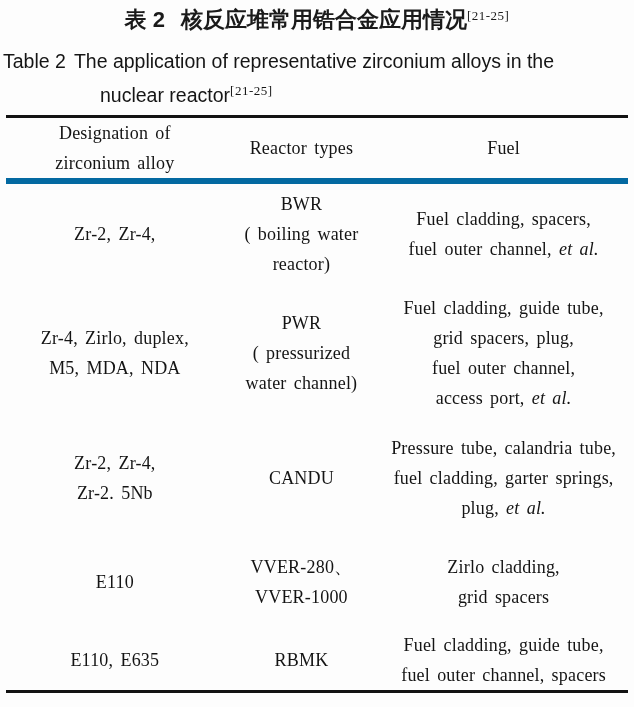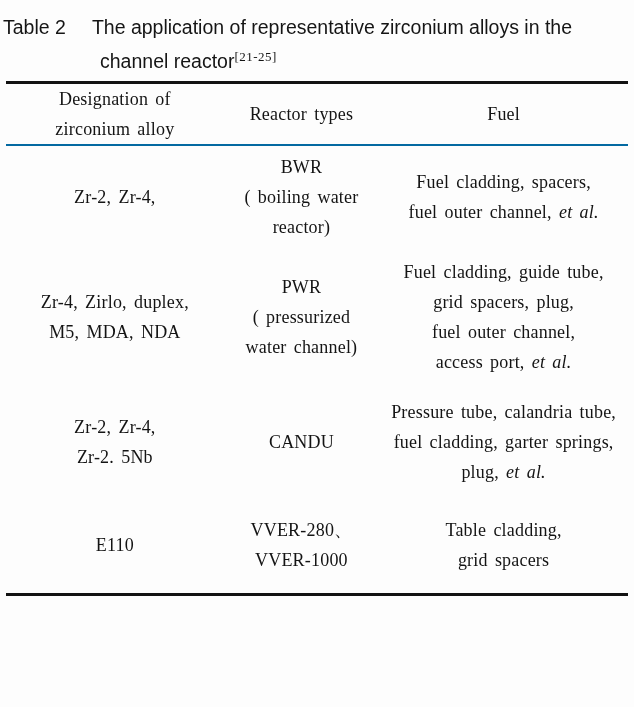--- a/index.html
+++ b/index.html
@@ -31,38 +31,38 @@
     letter-spacing: 0.5px;
   }
   .title-en {
     margin-top: 10px;
     margin-left: 3px;
     font-family: "Liberation Sans", sans-serif;
     font-size: 19.5px;
     line-height: 34px;
     color: #151515;
   }
-  .title-en .en-label { margin-right: 26px; }
+  .title-en .en-label { margin-right: 8px; }
   .title-en .line2 { margin-left: 97px; }
   
   table.data {
     width: 622px;
     margin: 3px 4px 0 6px;
     border-collapse: collapse;
     border-top: 3px solid #121212;
     border-bottom: 3px solid #121212;
     font-family: "Liberation Serif", serif;
     font-size: 18px;
     color: #141414;
     table-layout: fixed;
   }
   col.c1 { width: 35%; }
   col.c2 { width: 25%; }
   col.c3 { width: 40%; }
-  thead tr { border-bottom: 2px solid #0369a1; height: 60px; }
+  thead tr { border-bottom: 6px solid #0369a1; height: 60px; }
   th, td {
     text-align: center;
     vertical-align: middle;
     padding: 0;
     font-weight: normal;
     line-height: 30px;
     word-spacing: 2.5px;
     letter-spacing: 0.2px;
   }
   tbody tr:nth-child(1) { height: 102px; }
@@ -71,27 +71,30 @@
   tbody tr:nth-child(4) { height: 97px; }
   tbody tr:nth-child(5) { height: 60px; }
   .cell-line { white-space: nowrap; }
   em { font-style: italic; }
 </style>
 </head>
 <body>
 
 <div class="page">
 
+  <div class="title-zh">
+    <span class="zh-label">表 2</span><span>核反应堆常用锆合金应用情况</span><sup class="ref">[21-25]</sup>
+  </div>
 
   <div class="title-en">
     <div class="line1">
       <span class="en-label">Table 2</span><span>The application of representative zirconium alloys in the</span>
     </div>
     <div class="line2">
-      <span>channel reactor</span><sup class="ref">[21-25]</sup>
+      <span>nuclear reactor</span><sup class="ref">[21-25]</sup>
     </div>
   </div>
 
   <table class="data">
     <colgroup>
       <col class="c1">
         <col class="c2">
         <col class="c3">
     </colgroup>
     <thead>
@@ -156,20 +159,32 @@
         </tr>
         <tr>
           <td>
             <div class="cell-line">E110</div>
           </td>
           <td>
             <div class="cell-line">VVER-280、</div>
             <div class="cell-line">VVER-1000</div>
           </td>
           <td>
-            <div class="cell-line">Table cladding,</div>
+            <div class="cell-line">Zirlo cladding,</div>
             <div class="cell-line">grid spacers</div>
+          </td>
+        </tr>
+        <tr>
+          <td>
+            <div class="cell-line">E110, E635</div>
+          </td>
+          <td>
+            <div class="cell-line">RBMK</div>
+          </td>
+          <td>
+            <div class="cell-line">Fuel cladding, guide tube,</div>
+            <div class="cell-line">fuel outer channel, spacers</div>
           </td>
         </tr>
       </tbody>
   </table>
 
 </div>
 
 </body></html>

